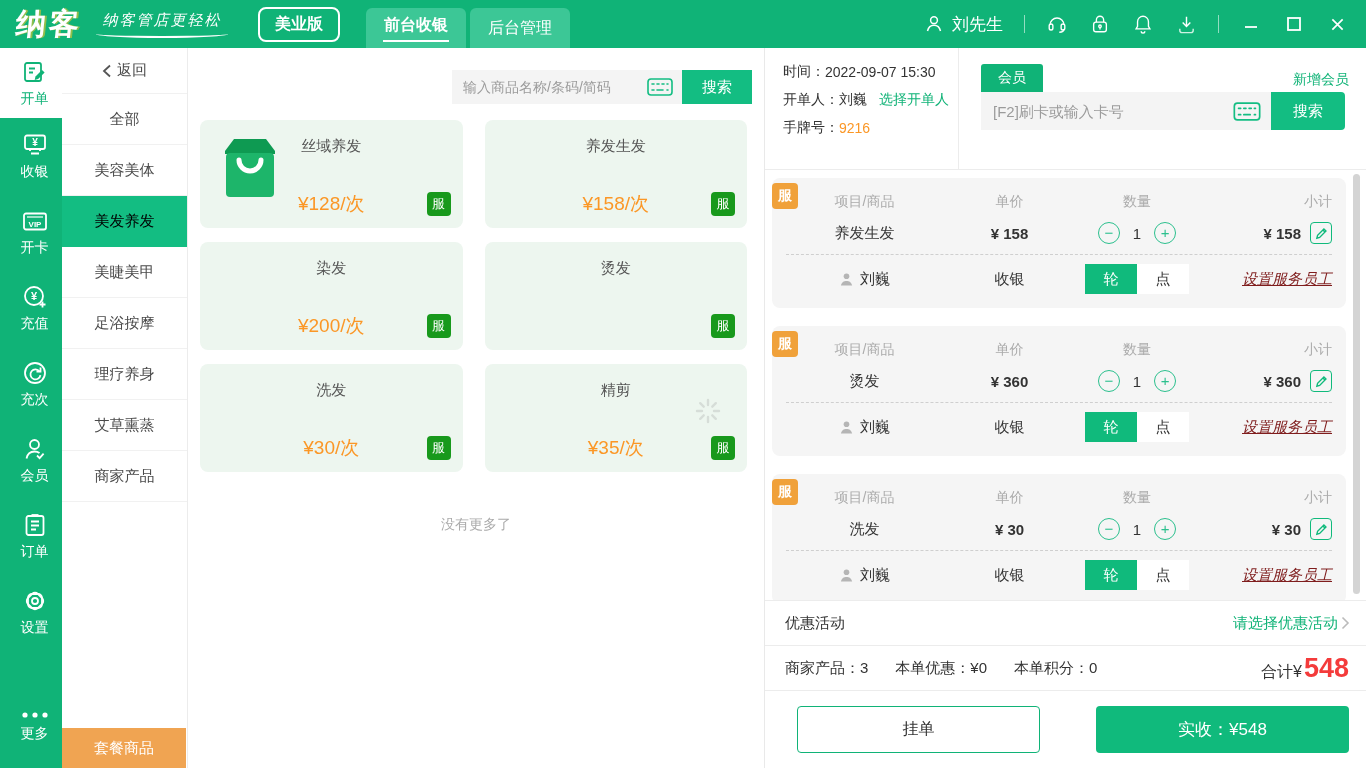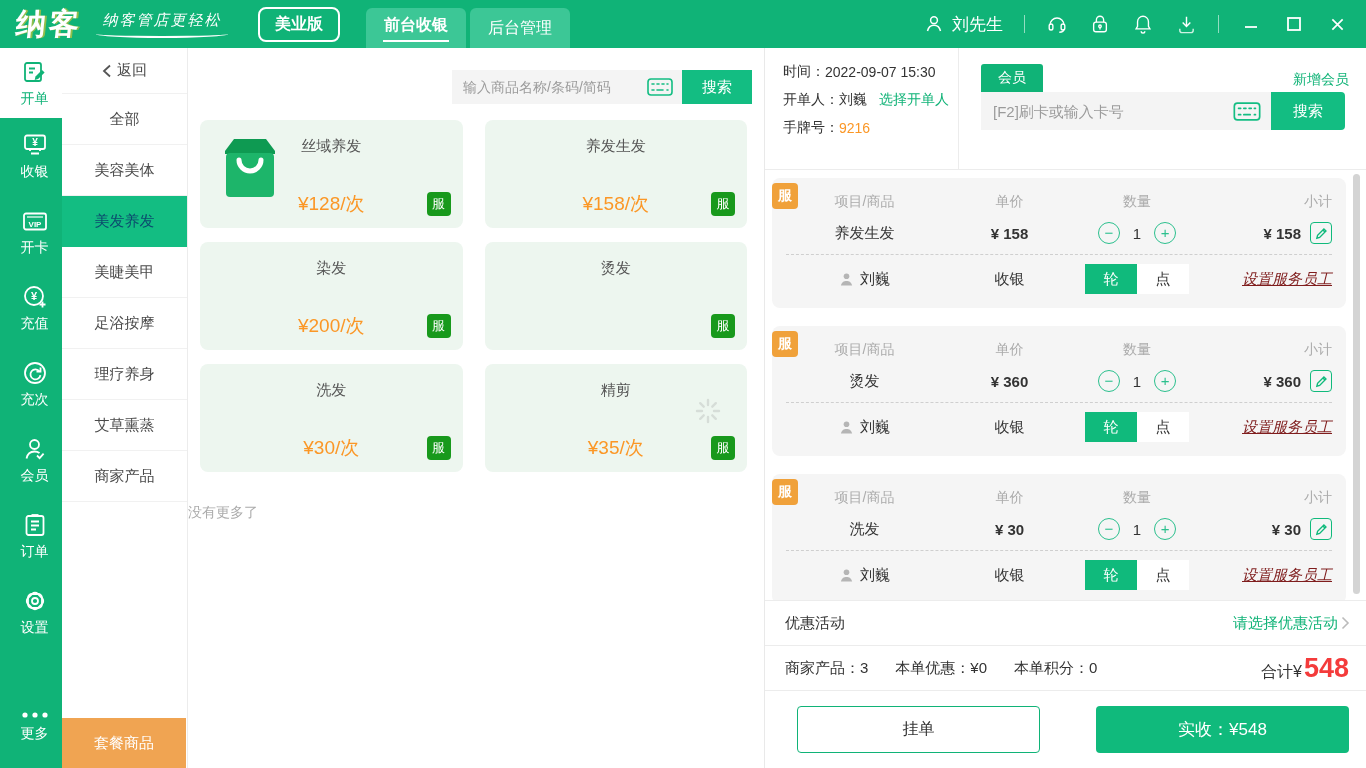--- a/index.html
+++ b/index.html
@@ -26,39 +26,39 @@
 
   
   .sidebar { position:absolute; top:48px; left:0; bottom:0; width:62px; background:#10b377; display:flex; flex-direction:column; }
   .side-item { height:76px; display:flex; flex-direction:column; align-items:center; justify-content:center; gap:5px; color:#fff; font-size:14px; flex:none;padding-left:7px; }
   .side-item.active { background:#fff; color:#10b377; height:70px; }
   .side-item.more { margin-top:auto; margin-bottom:4px; }
 
   
   .catbar { position:absolute; top:48px; left:62px; bottom:0; width:126px; background:#fff; border-right:1px solid #ececec; }
   .cat-item { height:51px; display:flex; align-items:center; justify-content:center; gap:5px; font-size:15px; color:#4a4a4a; border-bottom:1px solid #f1f1f1; background:#fff; }
-  .cat-item.active { background:#13bd82; color:#0c4a6e; border-bottom:1px solid #13bd82; }
+  .cat-item.active { background:#13bd82; color:#000000; border-bottom:1px solid #13bd82; }
   .cat-back { height:46px; }
-  .cat-bottom { position:absolute; left:0; right:1px; bottom:0; height:50px; background:#f0a452; color:#fff; display:flex; align-items:center; justify-content:center; font-size:15px; }
+  .cat-bottom { position:absolute; left:0; right:1px; bottom:0; height:40px; background:#f0a452; color:#fff; display:flex; align-items:center; justify-content:center; font-size:15px; }
 
   
   .products { position:absolute; top:48px; left:188px; width:577px; bottom:0; background:#fff; border-right:1px solid #e9e9e9; }
   .search-row { display:flex; justify-content:flex-end; padding:22px 12px 0 0; }
   .prod-search { width:230px; height:34px; background:#f4f4f4; display:flex; align-items:center; padding:0 9px 0 11px; }
   .prod-search input { flex:1; border:none; outline:none; background:transparent; font-size:14px; color:#333; font-family:inherit; }
   .prod-search input::placeholder { color:#9b9b9b; }
   .btn-search { width:70px; height:34px; background:#13bd82; color:#fff; font-size:15px; border:none; font-family:inherit; cursor:pointer; }
   .cards { padding:16px 17px 16px 12px; display:grid; grid-template-columns:1fr 1fr; column-gap:22px; row-gap:14px; }
   .card { height:108px; background:#edf6ef; border-radius:8px; position:relative; }
   .card-title { text-align:center; padding-top:17px; font-size:15px; color:#555; }
   .card-price { position:absolute; left:0; right:0; bottom:11px; text-align:center; color:#fb9726; font-size:19px; }
   .card-badge { position:absolute; right:12px; bottom:12px; width:24px; height:24px; background:#18991c; color:#fff; border-radius:4px; font-size:13px; display:flex; align-items:center; justify-content:center; }
   .card-bag { position:absolute; left:22px; top:13px; }
   .card-spinner { position:absolute; right:26px; top:34px; opacity:.22; }
-  .no-more { color:#ababab; font-size:14px; margin-top:16px; }
+  .no-more { text-align:center; color:#ababab; font-size:14px; margin-top:28px; }
 
   
   .rightpanel { position:absolute; top:48px; left:765px; width:601px; bottom:0; background:#fff; }
   .rp-header { height:122px; display:flex; border-bottom:1px solid #ececec; }
   .rp-info { width:194px; border-right:1px solid #ececec; padding:15px 0 0 18px; font-size:14px; }
   .rp-row { margin-bottom:10px; display:flex; align-items:center; white-space:nowrap; }
   .link-green { color:#10b377; cursor:pointer; }
   .tag-orange { color:#fb9726; }
   .rp-member { flex:1; position:relative; padding:16px 16px 0 22px; }
   .member-tab { display:inline-flex; background:#10b377; color:#fff; font-size:14px; height:28px; align-items:center; padding:0 17px; border-radius:3px 3px 0 0; }

